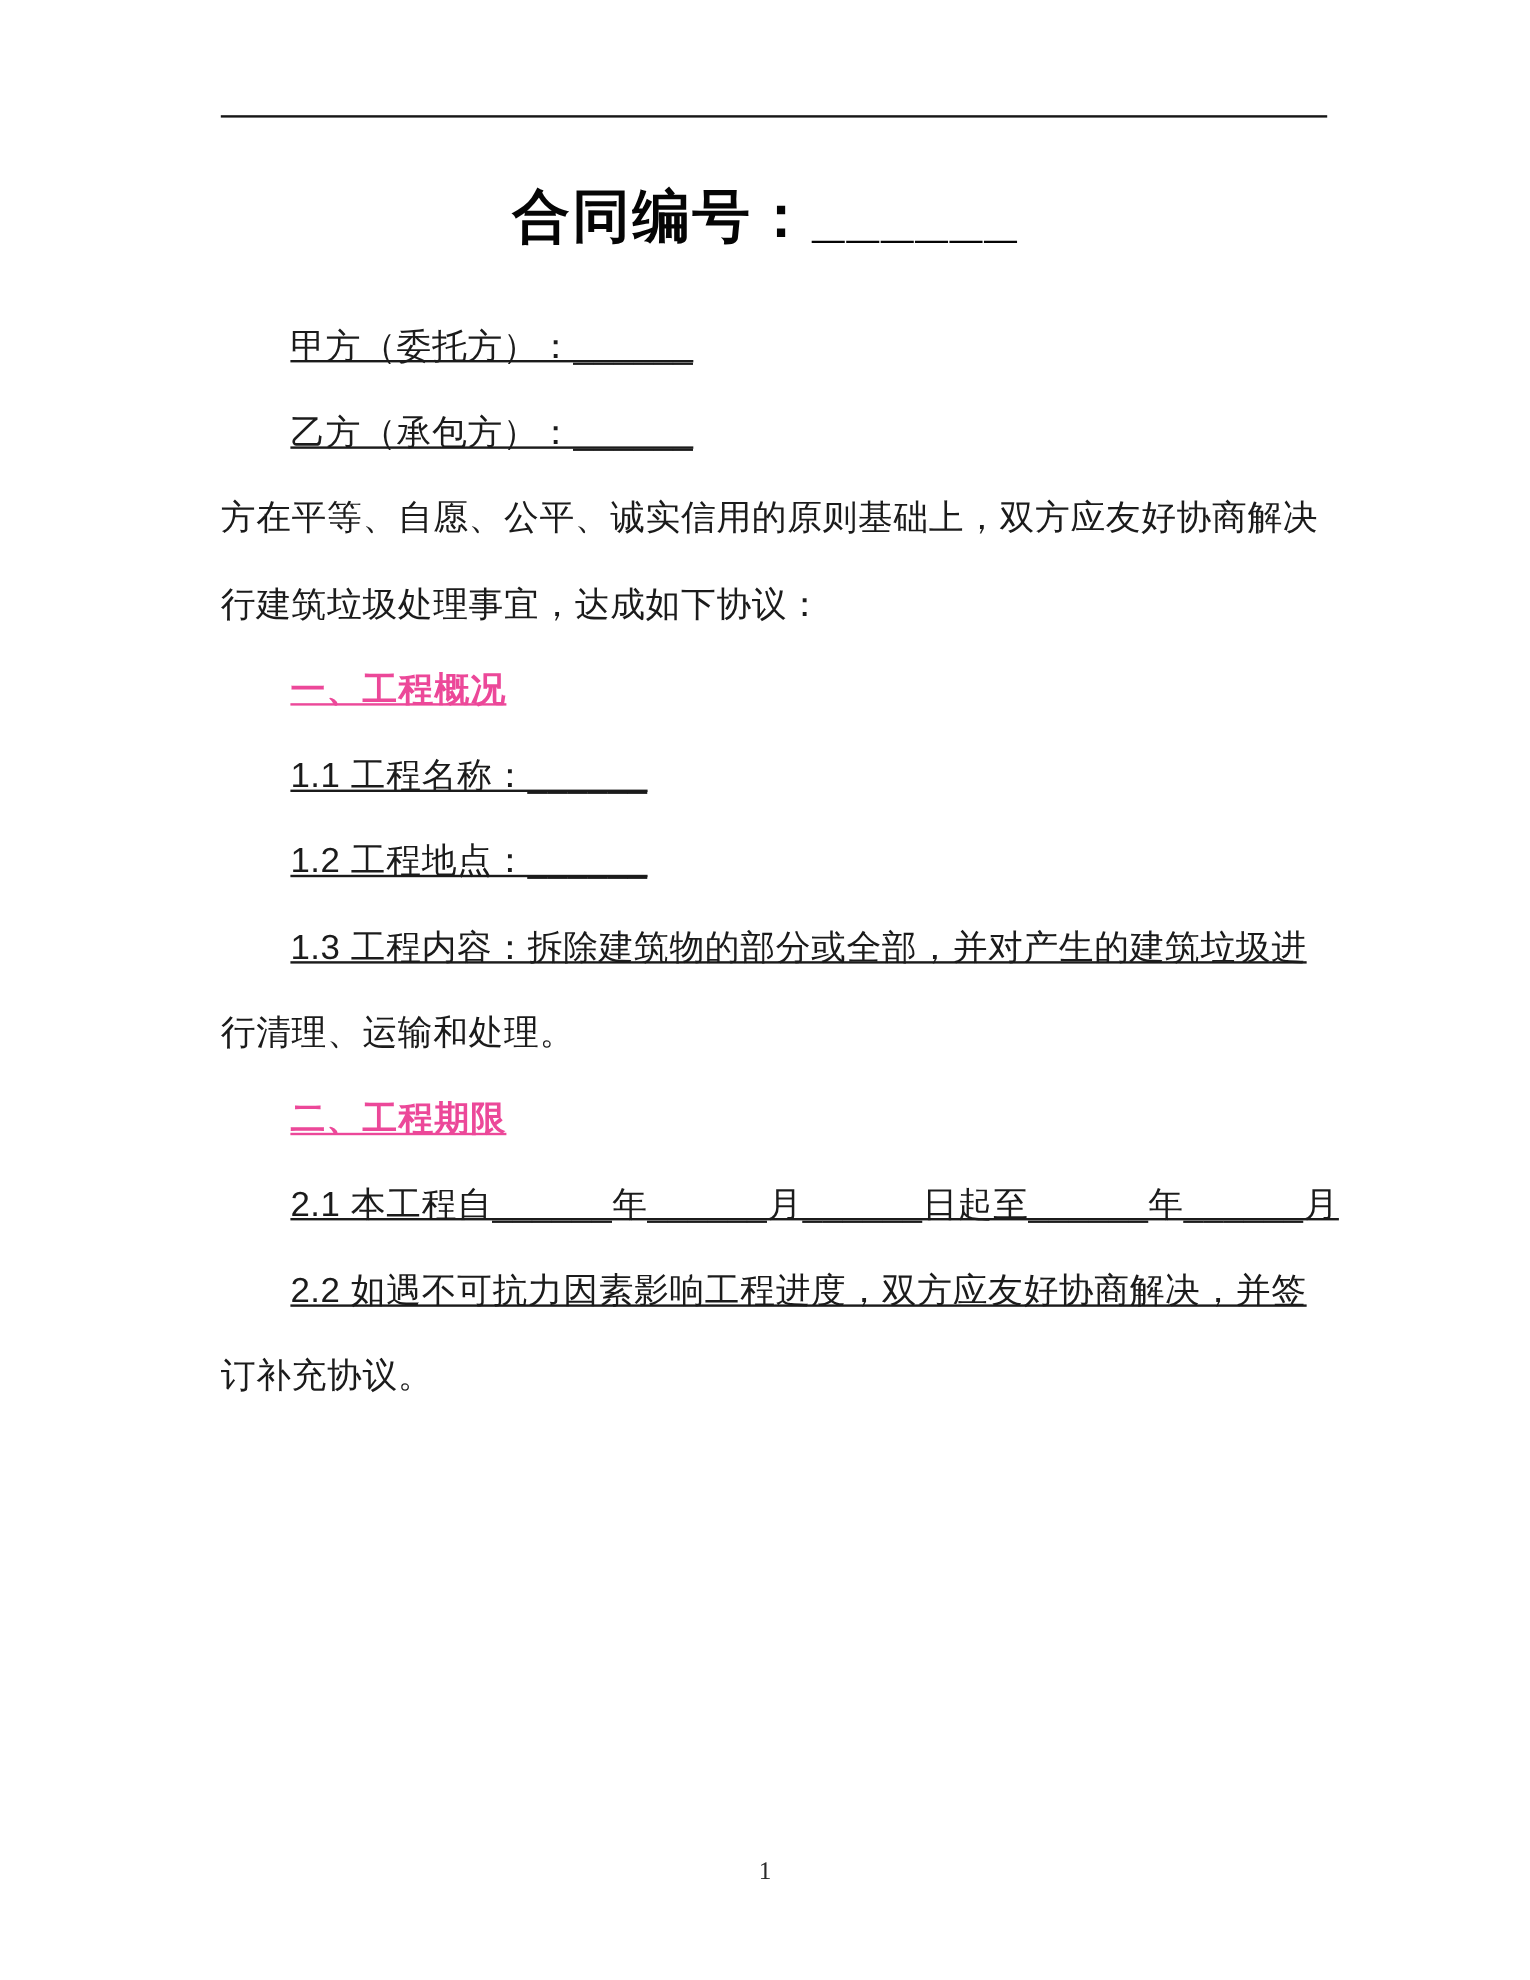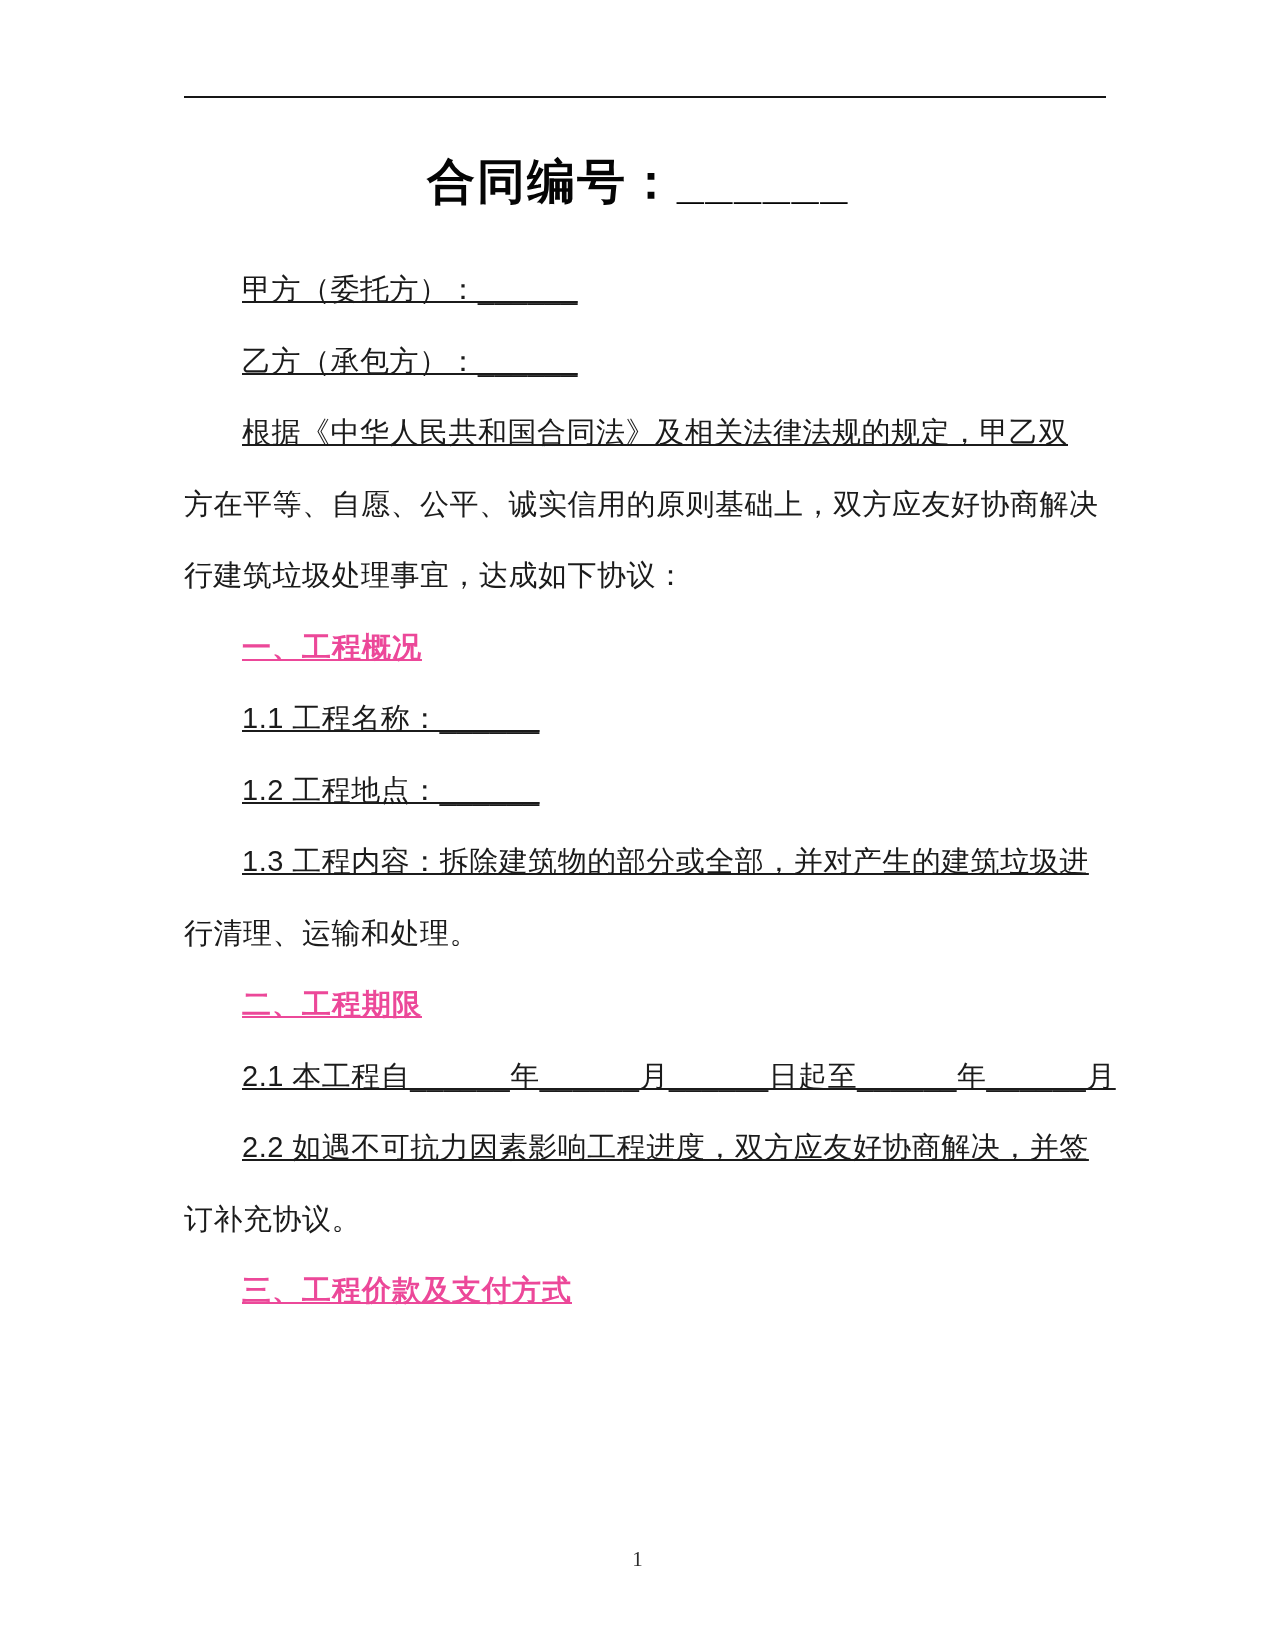--- a/index.html
+++ b/index.html
@@ -77,30 +77,28 @@
 
 <div class="page">
 
   <div class="header-rule"></div>
 
   <h1 class="doc-title">合同编号：______</h1>
 
   <div class="doc-body">
     <div class="line indent">甲方（委托方）：______</div>
     <div class="line indent">乙方（承包方）：______</div>
-    <div class="line indent">根据《中华人民共和国合同法》及相关法律法规的规定，甲乙双</div>
     <div class="line">方在平等、自愿、公平、诚实信用的原则基础上，双方应友好协商解决</div>
     <div class="line">行建筑垃圾处理事宜，达成如下协议：</div>
     <div class="line indent heading">一、工程概况</div>
     <div class="line indent">1.1 工程名称：______</div>
     <div class="line indent">1.2 工程地点：______</div>
     <div class="line indent">1.3 工程内容：拆除建筑物的部分或全部，并对产生的建筑垃圾进</div>
     <div class="line">行清理、运输和处理。</div>
     <div class="line indent heading">二、工程期限</div>
     <div class="line indent">2.1 本工程自______年______月______日起至______年______月</div>
     <div class="line indent">2.2 如遇不可抗力因素影响工程进度，双方应友好协商解决，并签</div>
     <div class="line">订补充协议。</div>
-    <div class="line indent heading">三、工程价款及支付方式</div>
   </div>
 
   <div class="page-number">1</div>
 
 </div>
 
 </body></html>

